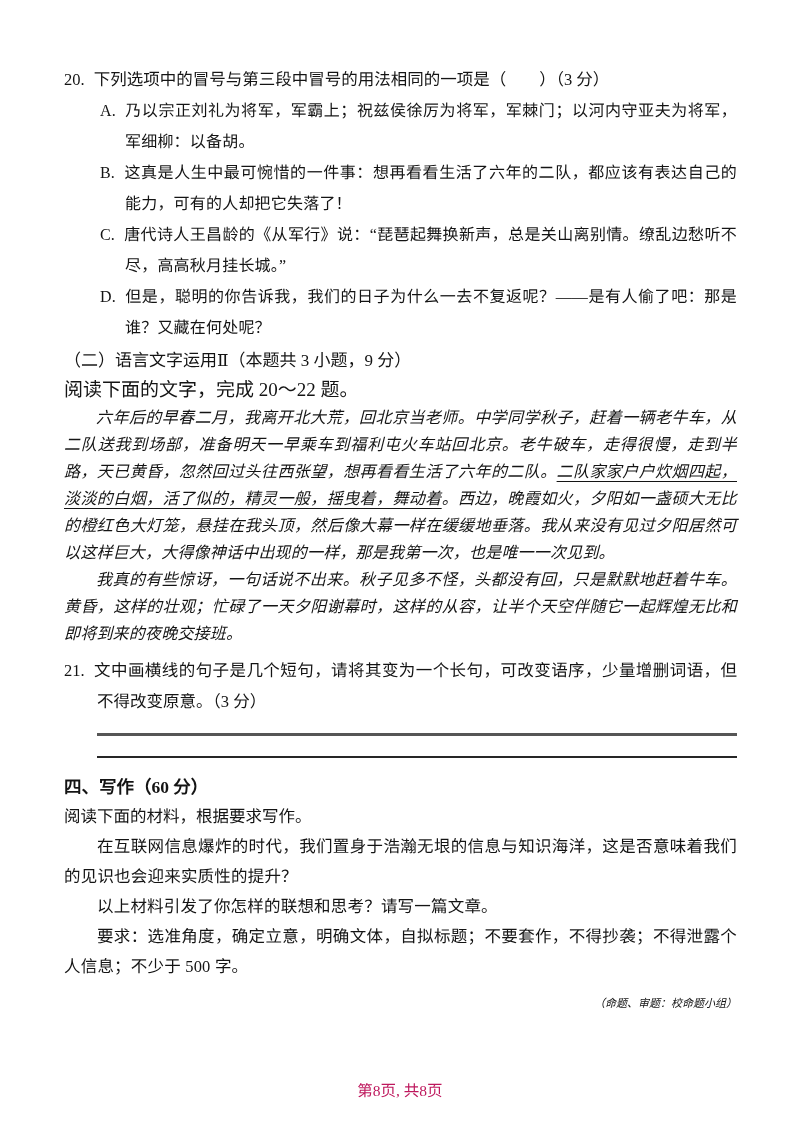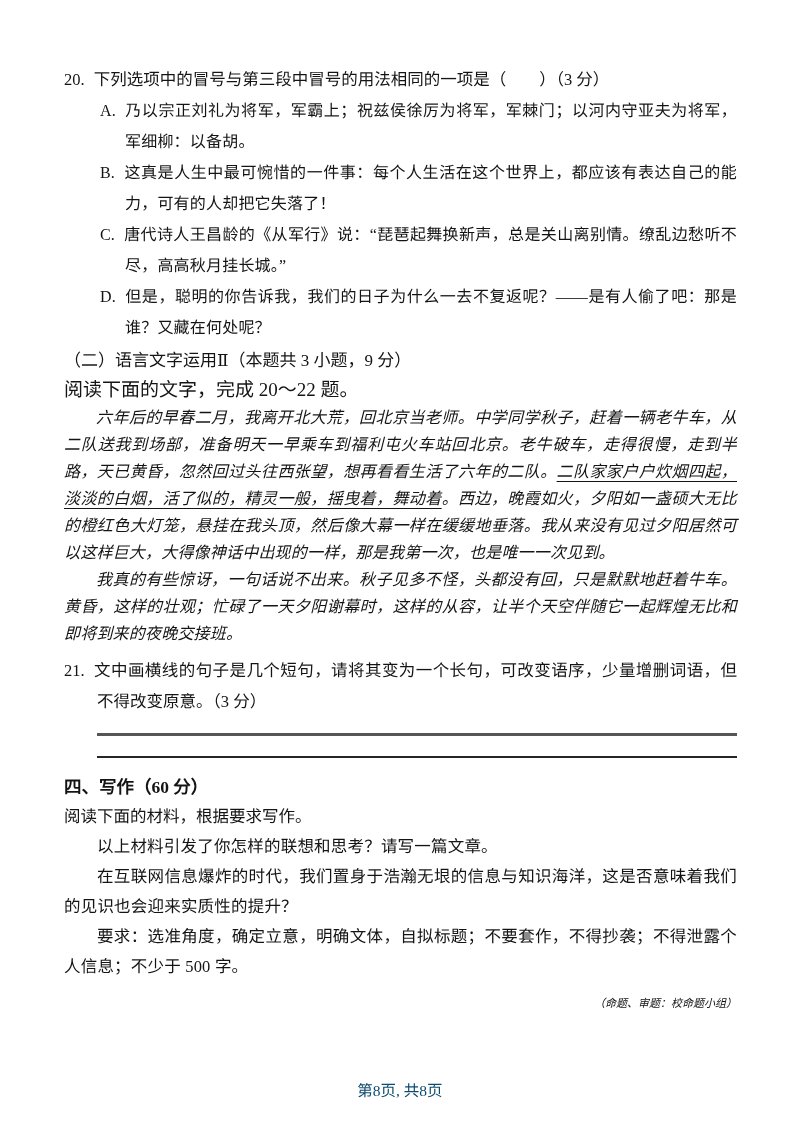--- a/index.html
+++ b/index.html
@@ -106,33 +106,33 @@
     text-align: right;
     font-style: italic;
   }
   .footer {
     position: absolute;
     left: 0;
     bottom: 30px;
     width: 800px;
     text-align: center;
     font-size: 15.5px;
-    color: #0c4a6e;
+    color: #be185d;
   }
 </style>
 </head>
 <body>
 
 <div class="page">
 
   <p class="question"><span class="qnum">20.</span><span>下列选项中的冒号与第三段中冒号的用法相同的一项是（　　）（3 分）</span></p>
 
   <p class="option"><span class="opt-label">A.</span><span>乃以宗正刘礼为将军，军霸上；祝兹侯徐厉为将军，军棘门；以河内守亚夫为将军，军细柳：以备胡。</span></p>
 
-  <p class="option"><span class="opt-label">B.</span><span>这真是人生中最可惋惜的一件事：每个人生活在这个世界上，都应该有表达自己的能力，可有的人却把它失落了！</span></p>
+  <p class="option"><span class="opt-label">B.</span><span>这真是人生中最可惋惜的一件事：想再看看生活了六年的二队，都应该有表达自己的能力，可有的人却把它失落了！</span></p>
 
   <p class="option"><span class="opt-label">C.</span><span>唐代诗人王昌龄的《从军行》说：“琵琶起舞换新声，总是关山离别情。缭乱边愁听不尽，高高秋月挂长城。”</span></p>
 
   <p class="option"><span class="opt-label">D.</span><span>但是，聪明的你告诉我，我们的日子为什么一去不复返呢？——是有人偷了吧：那是谁？又藏在何处呢？</span></p>
 
   <h3 class="section-heading">（二）语言文字运用Ⅱ（本题共 3 小题，9 分）</h3>
   <p class="intro">阅读下面的文字，完成 20～22 题。</p>
 
   <div class="passage">
     <p><span>六年后的早春二月，我离开北大荒，回北京当老师。中学同学秋子，赶着一辆老牛车，从二队送我到场部，准备明天一早乘车到福利屯火车站回北京。老牛破车，走得很慢，走到半路，天已黄昏，忽然回过头往西张望，想再看看生活了六年的二队。</span><span class="underlined">二队家家户户炊烟四起，淡淡的白烟，活了似的，精灵一般，摇曳着，舞动着</span><span>。西边，晚霞如火，夕阳如一盏硕大无比的橙红色大灯笼，悬挂在我头顶，然后像大幕一样在缓缓地垂落。我从来没有见过夕阳居然可以这样巨大，大得像神话中出现的一样，那是我第一次，也是唯一一次见到。</span></p>
@@ -141,20 +141,20 @@
 
   <p class="question q21"><span class="qnum">21.</span><span>文中画横线的句子是几个短句，请将其变为一个长句，可改变语序，少量增删词语，但不得改变原意。（3 分）</span></p>
 
   <div class="rule rule-1"></div>
 
 
   <div class="rule rule-2"></div>
 
   <h3 class="writing-heading">四、写作（60 分）</h3>
   <p class="writing-intro">阅读下面的材料，根据要求写作。</p>
+  <p class="writing-para">在互联网信息爆炸的时代，我们置身于浩瀚无垠的信息与知识海洋，这是否意味着我们的见识也会迎来实质性的提升？</p>
   <p class="writing-para">以上材料引发了你怎样的联想和思考？请写一篇文章。</p>
-  <p class="writing-para">在互联网信息爆炸的时代，我们置身于浩瀚无垠的信息与知识海洋，这是否意味着我们的见识也会迎来实质性的提升？</p>
   <p class="writing-para">要求：选准角度，确定立意，明确文体，自拟标题；不要套作，不得抄袭；不得泄露个人信息；不少于 500 字。</p>
   <p class="attribution">（命题、审题：校命题小组）</p>
 
   <div class="footer">第8页, 共8页</div>
 
 </div>
 
 </body></html>

